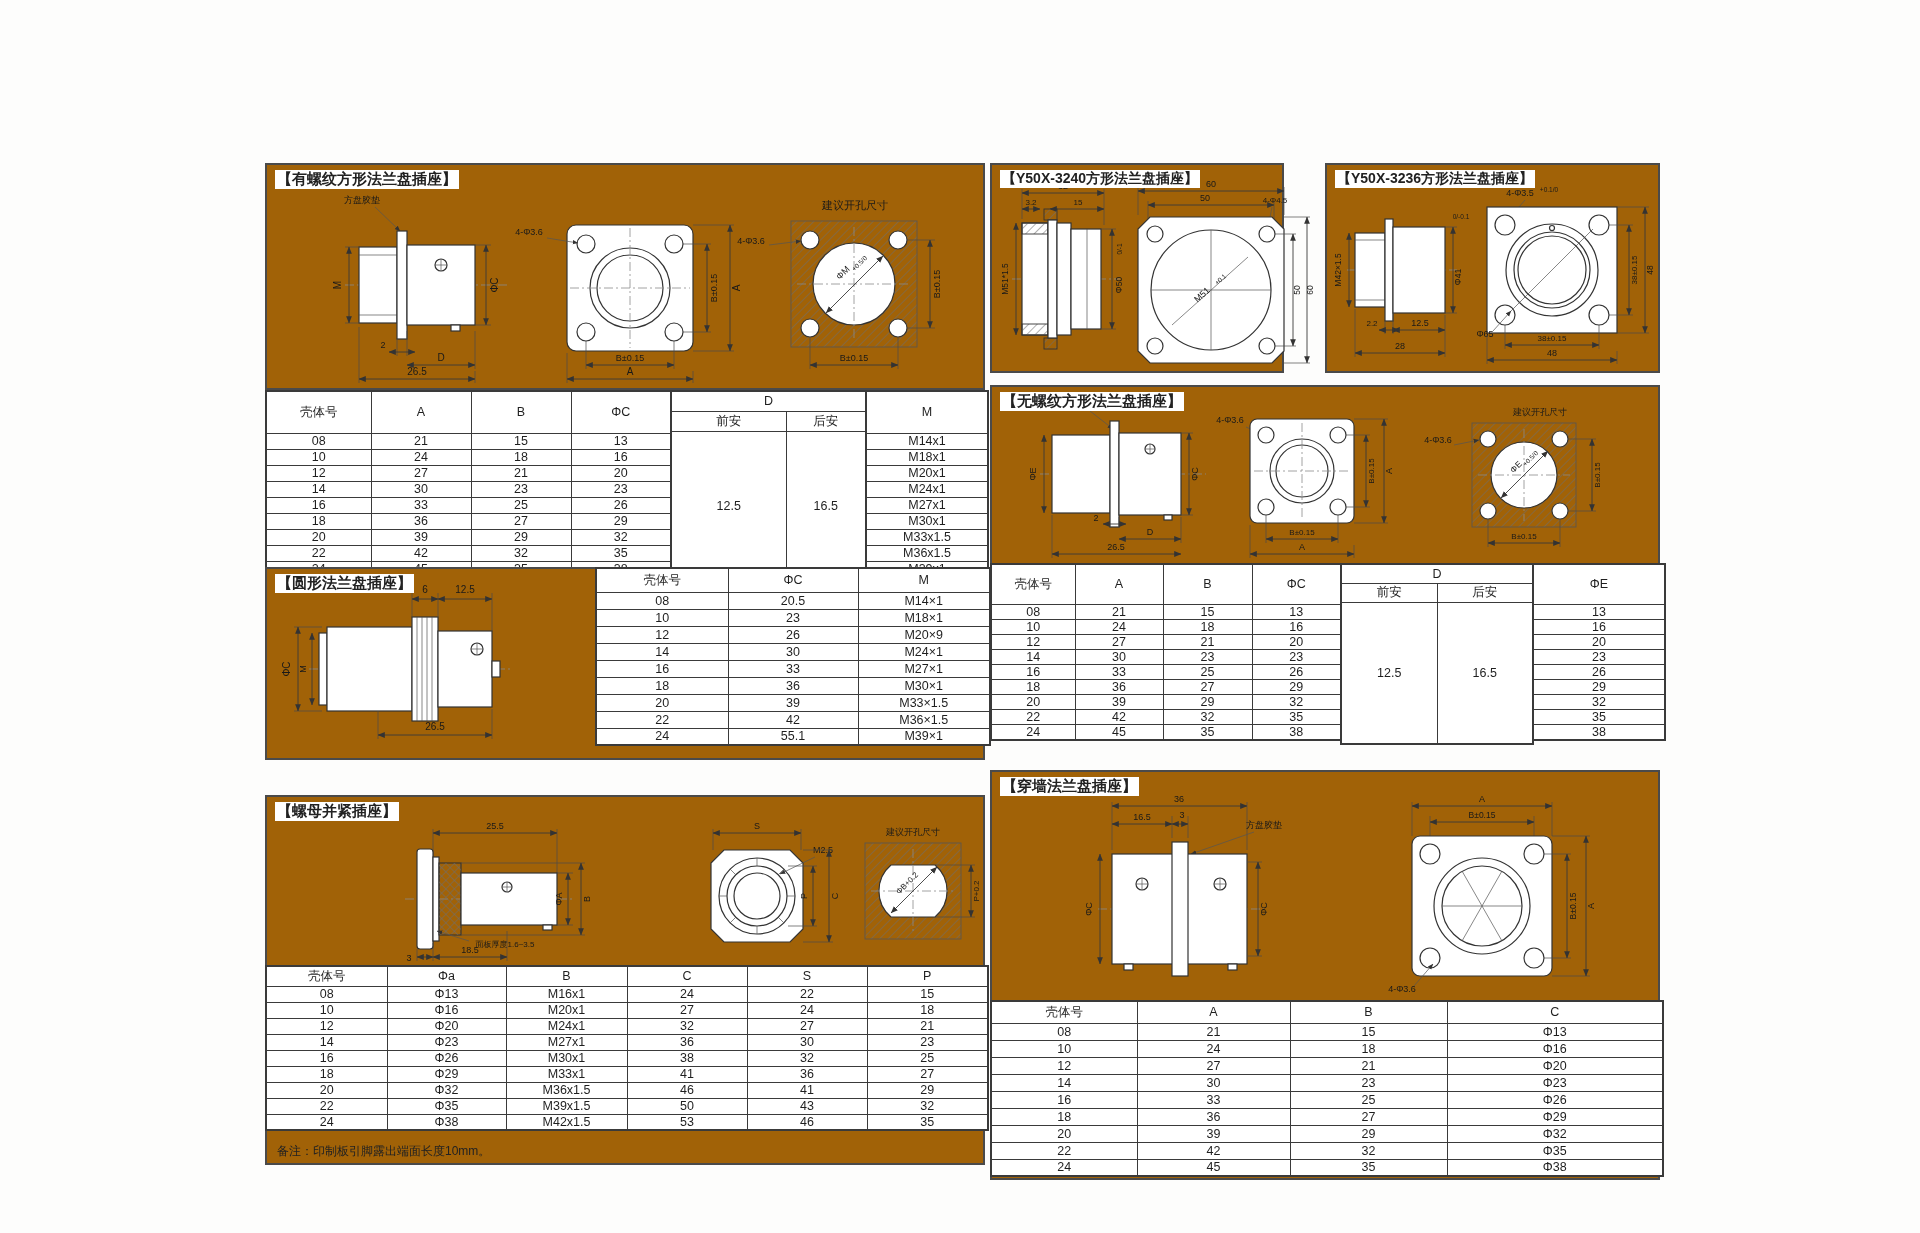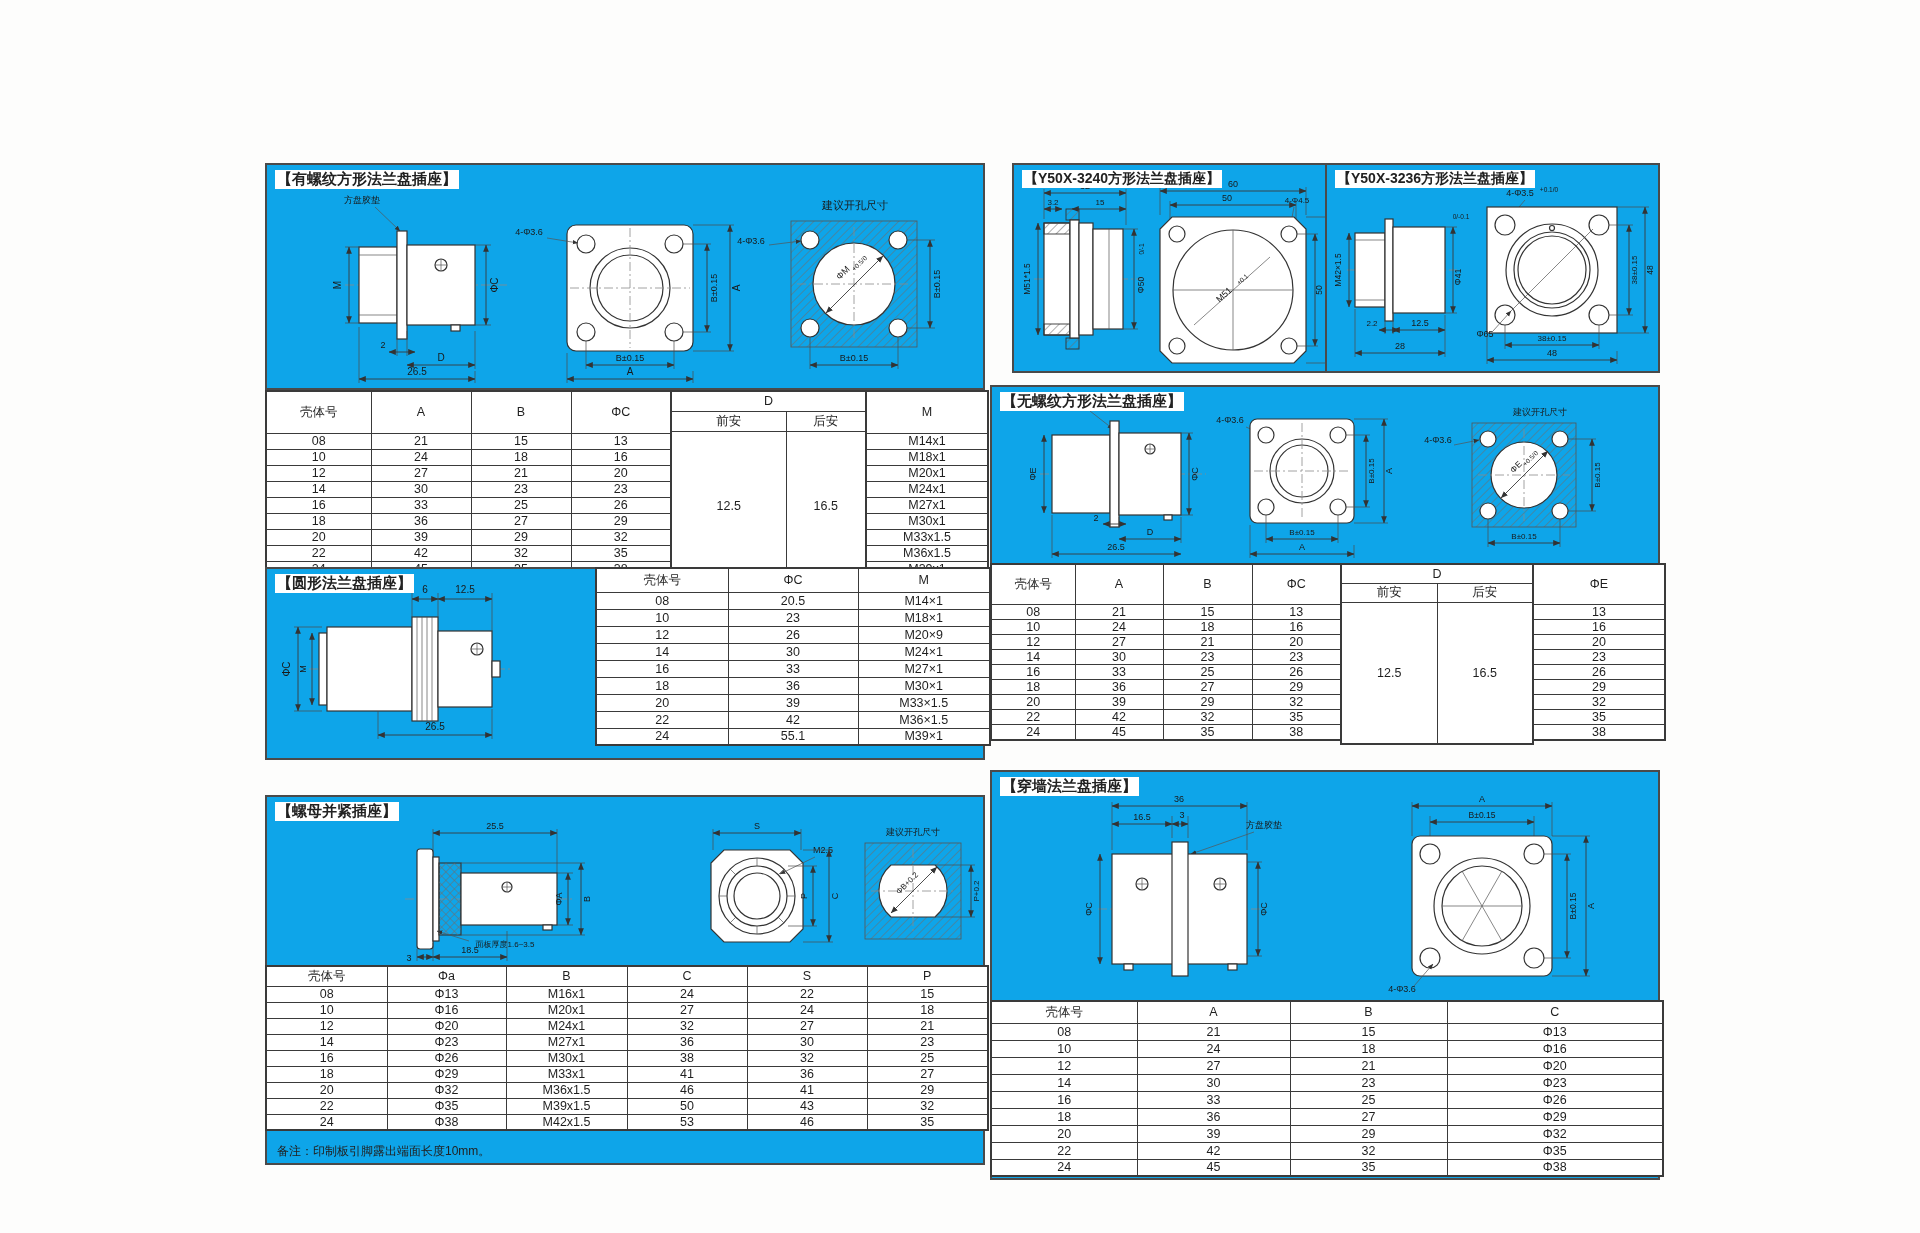--- a/index.html
+++ b/index.html
@@ -1,20 +1,20 @@
 <!DOCTYPE html>
 <html><head>
 <meta charset="utf-8">
 <style>
 *{box-sizing:border-box;margin:0;padding:0}
 html,body{background:#fff}
 body{font-family:"Liberation Sans","DejaVu Sans",sans-serif;color:#1c1c1c}
 .stage{position:relative;width:1920px;height:1233px;background:#fdfdfc;overflow:hidden}
 .page-title{position:absolute;top:36px;left:0;width:100%;text-align:center;font-size:31px;font-weight:bold;color:#2742e2;letter-spacing:3px}
-.panel{position:absolute;border:2px solid #4a4a4a;background:#0ea5e9}
+.panel{position:absolute;border:2px solid #4a4a4a;background:#a16207}
 .ptitle{position:absolute;top:5px;left:8px;font-size:15px;font-weight:bold;color:#222;background:#fff;padding:0 2px;z-index:3}
 .psvg{position:absolute;left:0;top:0}
 
 .tblrow{position:absolute;display:flex;align-items:flex-start}
 .dt{border-collapse:collapse;table-layout:fixed;background:#fff;border:2px solid #3a3a3a}
 .dt th,.dt td{border:1px solid #3a3a3a;font-weight:normal;font-size:12.5px;text-align:center;vertical-align:middle;padding:0;color:#1f1f1f;overflow:hidden;white-space:nowrap}
 .dt tbody td{height:16px}
 .tblrow>table+table{margin-left:-2px}
 .t2 thead th{height:24px}.t2 tbody td{height:17px}
 .t3 thead th{height:20px}.t3 tbody td{height:16px}
@@ -542,21 +542,21 @@
             <td>M42x1.5</td>
             <td>53</td>
             <td>46</td>
             <td>35</td>
           </tr>
         </tbody>
   </table>
   <div class="note" style="left:10px;top:346px">备注：印制板引脚露出端面长度10mm。</div>
 </div>
 
-<div class="panel" style="left:1012px;top:163px;width:395px;height:210px">
+<div class="panel" style="left:990px;top:163px;width:294px;height:210px">
   <div class="ptitle" style="font-size:14px">【Y50X-3240方形法兰盘插座】</div>
   <svg class="psvg" width="323" height="206">
     <g>
       <line class="ext" x1="30" y1="54" x2="30" y2="24"></line>
           <line class="ext" x1="112" y1="60" x2="112" y2="24"></line>
       <line class="dim" x1="30" y1="28" x2="112" y2="28" marker-start="url(#ar)" marker-end="url(#ar)"></line>
       <text x="71" y="24" class="f9">32</text>
       <line class="dim" x1="30" y1="44" x2="48" y2="44" marker-start="url(#ar)" marker-end="url(#ar)"></line>
       <text x="39" y="40" class="f8">3.2</text>
       <line class="dim" x1="58" y1="44" x2="112" y2="44" marker-start="url(#ar)" marker-end="url(#ar)"></line>

